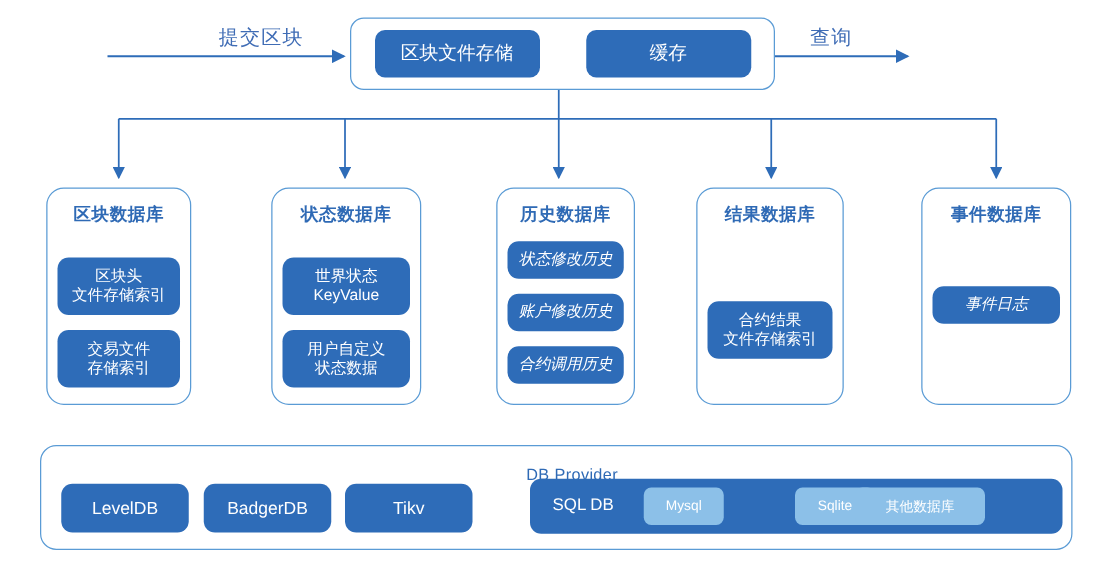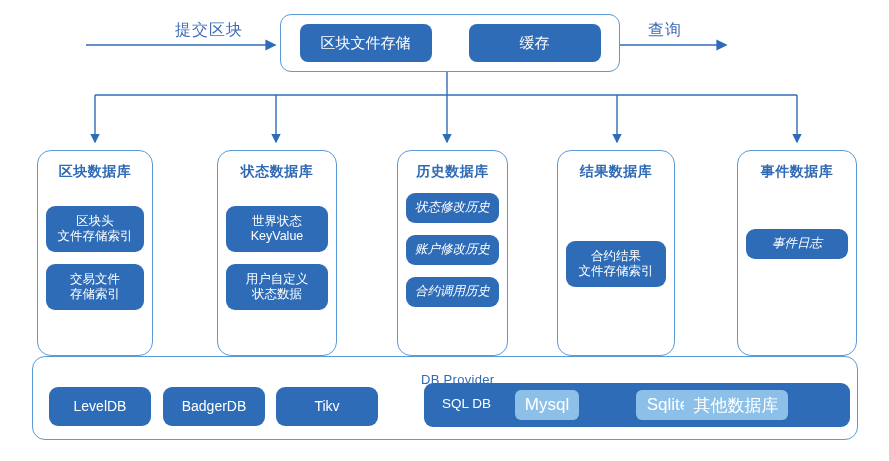--- a/index.html
+++ b/index.html
@@ -75,21 +75,21 @@
     width: 132px;
     height: 38px;
     font-size: 15px;
     border-radius: 8px;
   }
 
   
   .db-box {
     position: absolute;
     top: 150px;
-    height: 206px;
+    height: 174px;
     border: 1.3px solid #5a9bd5;
     border-radius: 14px;
     background: #ffffff;
     box-sizing: border-box;
   }
   .db-title {
     position: absolute;
     top: 12px;
     left: 0;
     right: 0;
@@ -167,21 +167,21 @@
   .sql-sub {
     position: absolute;
     top: 7px;
     height: 30px;
     background: #8cc0e8;
     color: #ffffff;
     border-radius: 6px;
     display: flex;
     align-items: center;
     justify-content: center;
-    font-size: 17px;
+    font-size: 11px;
     white-space: nowrap;
   }
   #sql-0 { left: 91px;  width: 64px; }
   #sql-1 { left: 176px; width: 64px; margin-left: 36px; }
   #sql-2 { left: 260px; width: 104px; }
 </style>
 </head>
 <body>
 
 <div id="diagram">

